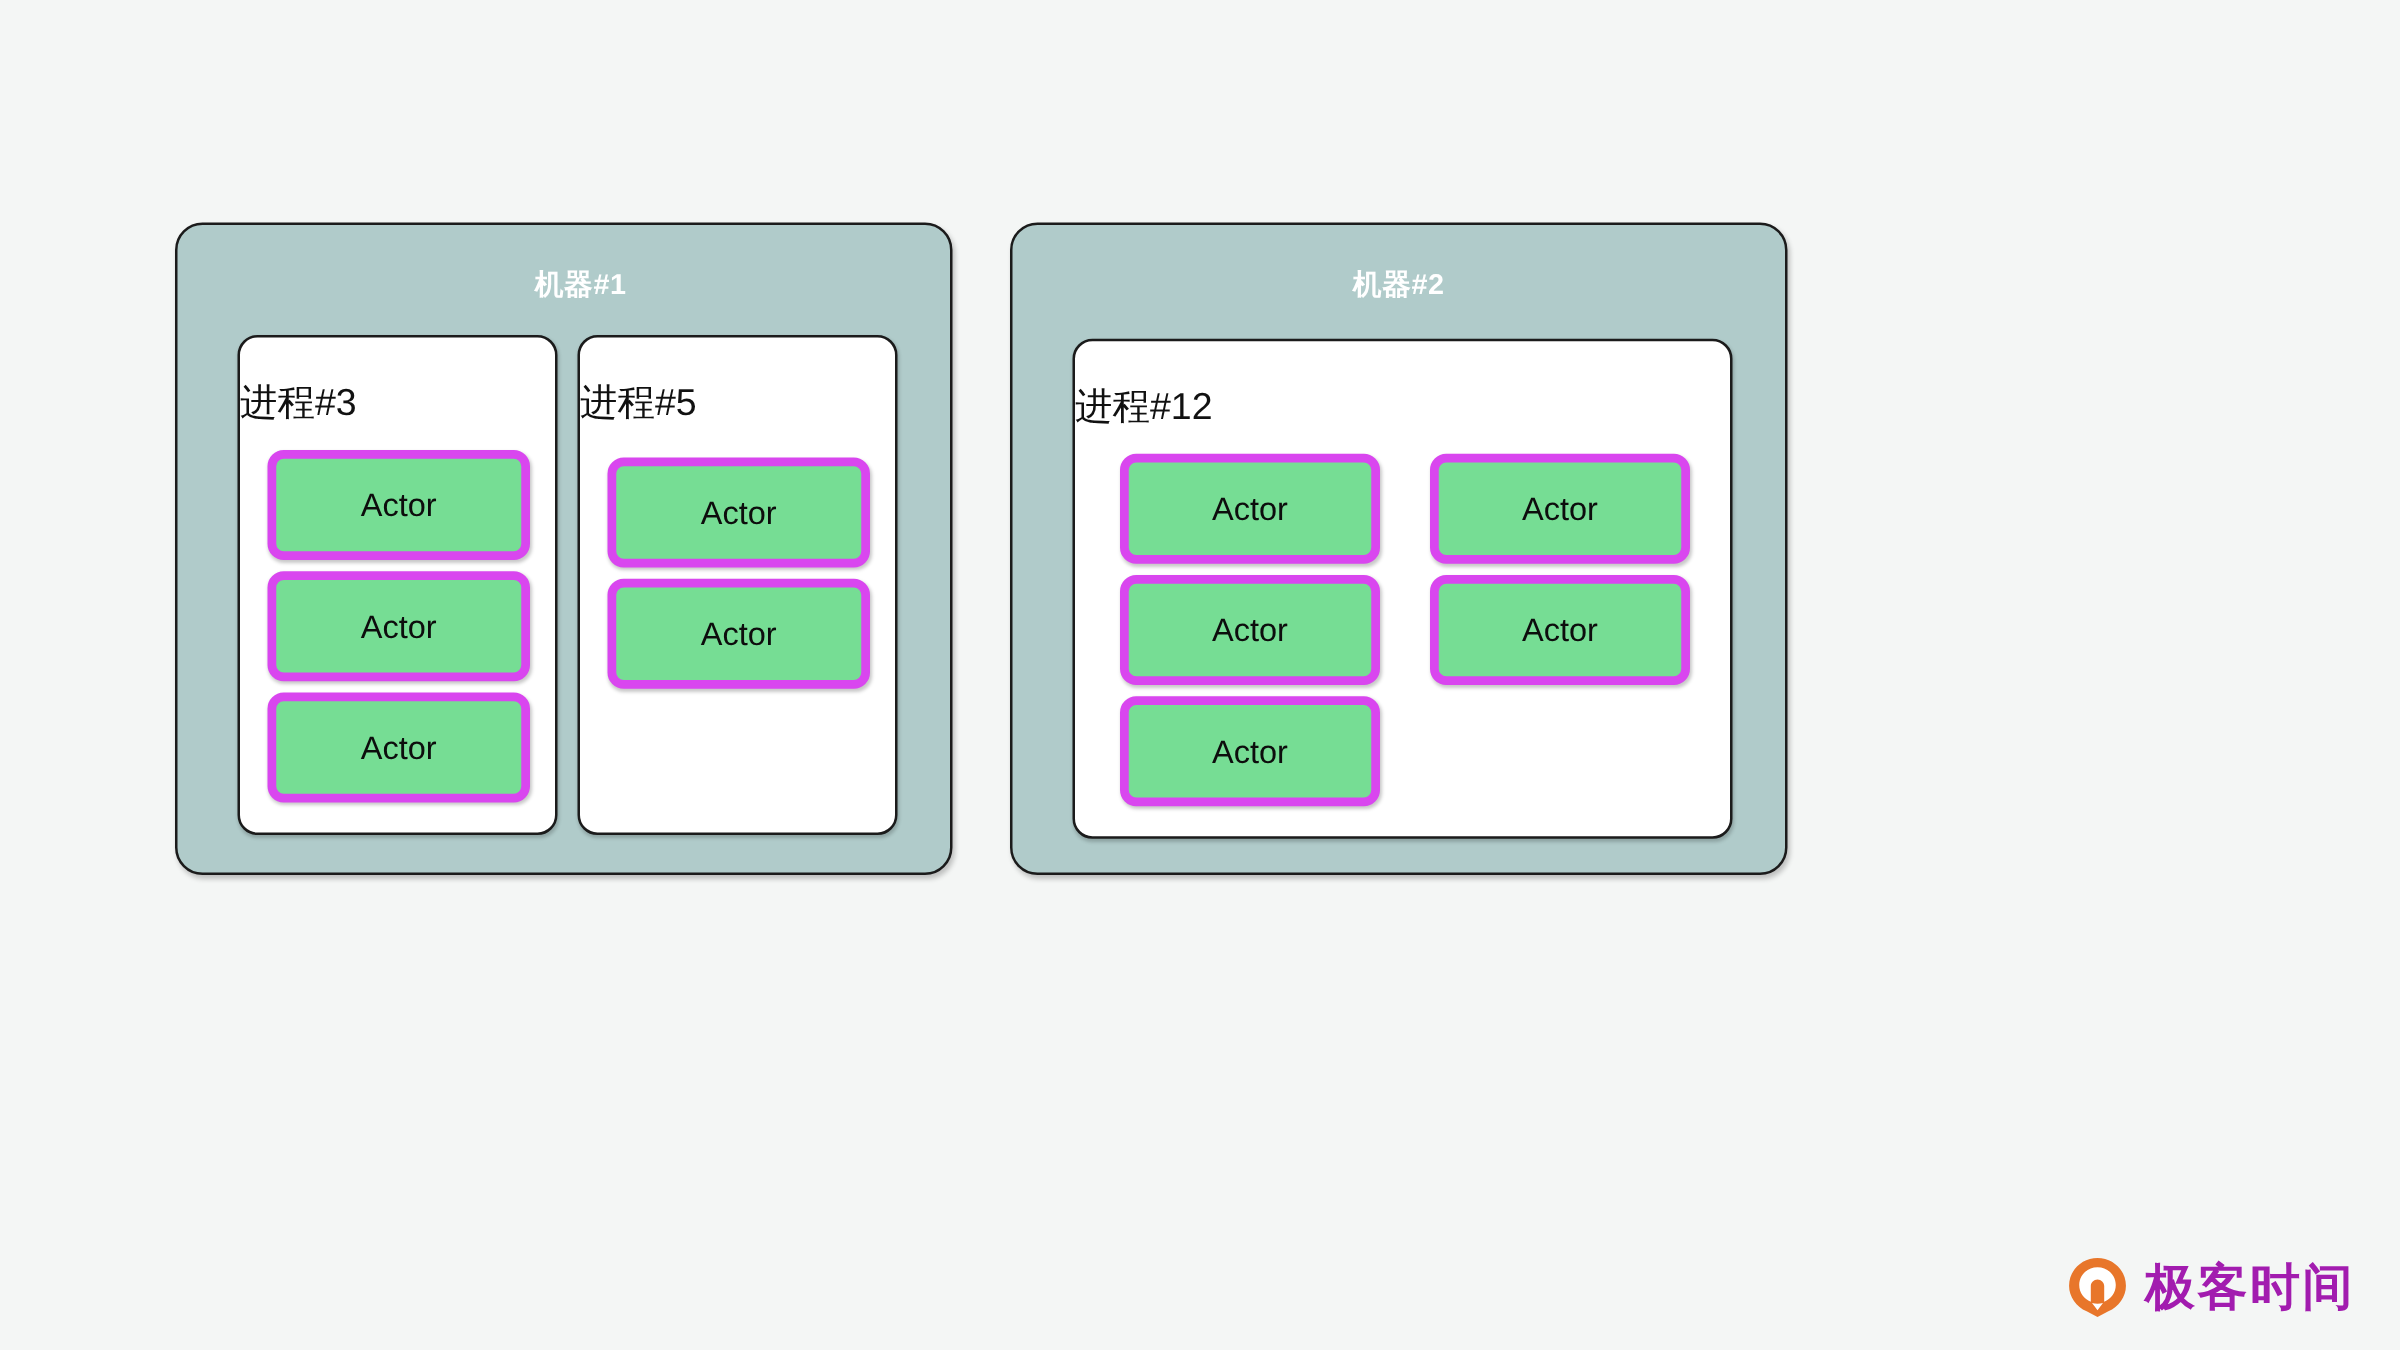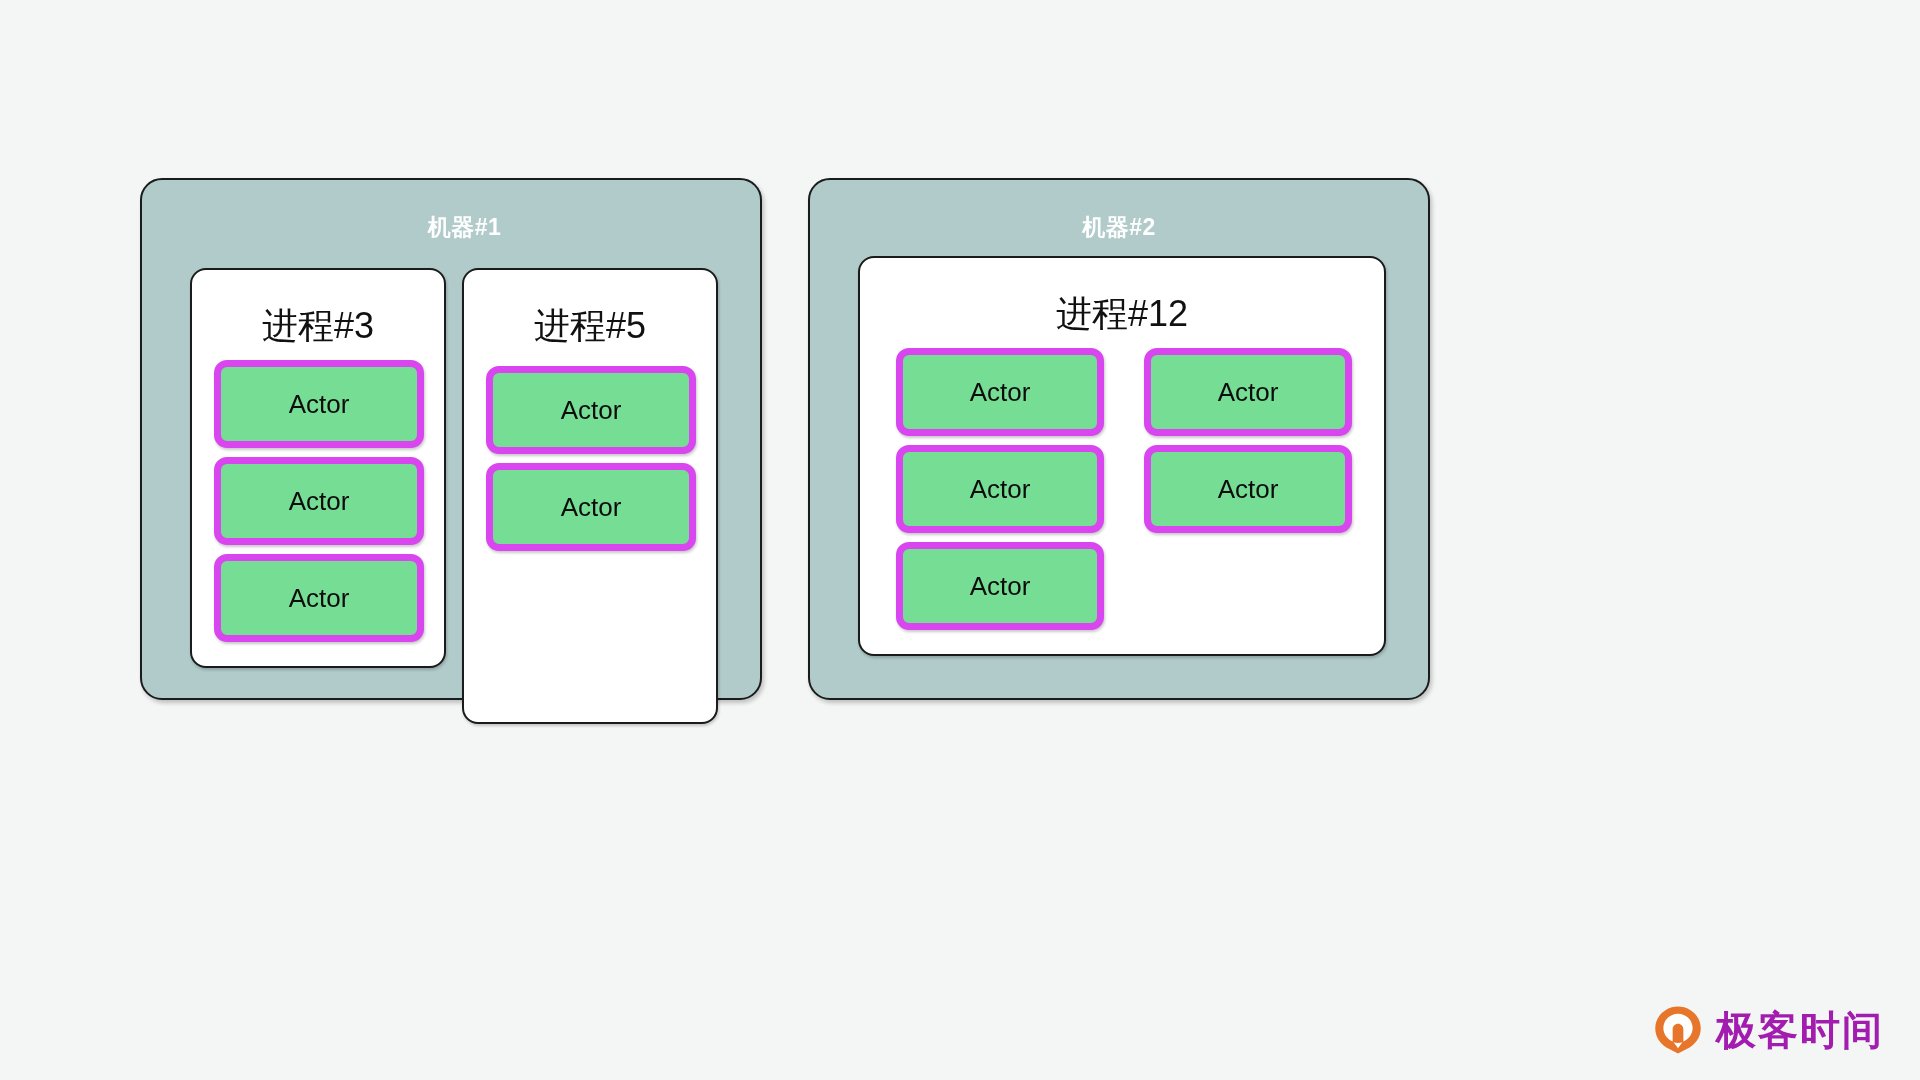--- a/index.html
+++ b/index.html
@@ -51,23 +51,22 @@
     background: #ffffff;
     border: 2px solid #1b1b1b;
     border-radius: 16px;
     box-sizing: border-box;
     box-shadow: 1px 2px 3px rgba(0,0,0,0.20);
   }
   .process-label {
     position: absolute;
     left: 0;
     right: 0;
-    text-align: center;
     color: #111111;
-    font-size: 36px;
+    font-size: 30px;
     font-weight: normal;
     line-height: 1;
     user-select: none;
   }
 
   
   .actor {
     position: absolute;
     background: #76dd94;
     border: 7px solid #d946ef;
@@ -123,36 +122,36 @@
         <span class="actor-label">Actor</span>
       </div>
       <div class="actor" style="left:22px; top:187px; width:210px; height:88px;">
         <span class="actor-label">Actor</span>
       </div>
       <div class="actor" style="left:22px; top:284px; width:210px; height:88px;">
         <span class="actor-label">Actor</span>
       </div>
     </div>
 
-    <div class="process" style="left:320px; top:88px; width:256px; height:456px;">
+    <div class="process" style="left:320px; top:88px; width:256px; height:400px;">
       <div class="process-label" style="top:38px;">进程#5</div>
 
       <div class="actor" style="left:22px; top:96px; width:210px; height:88px;">
         <span class="actor-label">Actor</span>
       </div>
       <div class="actor" style="left:22px; top:193px; width:210px; height:88px;">
         <span class="actor-label">Actor</span>
       </div>
     </div>
   </div>
 
   <div class="machine" style="left:808px; top:178px; width:622px; height:522px;">
     <div class="machine-label" style="top:36px;">机器#2</div>
 
-    <div class="process" style="left:48px; top:76px; width:528px; height:400px;">
+    <div class="process" style="left:48px; top:91px; width:528px; height:400px;">
       <div class="process-label" style="top:38px;">进程#12</div>
 
       <div class="actor" style="left:36px; top:90px; width:208px; height:88px;">
         <span class="actor-label">Actor</span>
       </div>
       <div class="actor" style="left:36px; top:187px; width:208px; height:88px;">
         <span class="actor-label">Actor</span>
       </div>
       <div class="actor" style="left:36px; top:284px; width:208px; height:88px;">
         <span class="actor-label">Actor</span>

